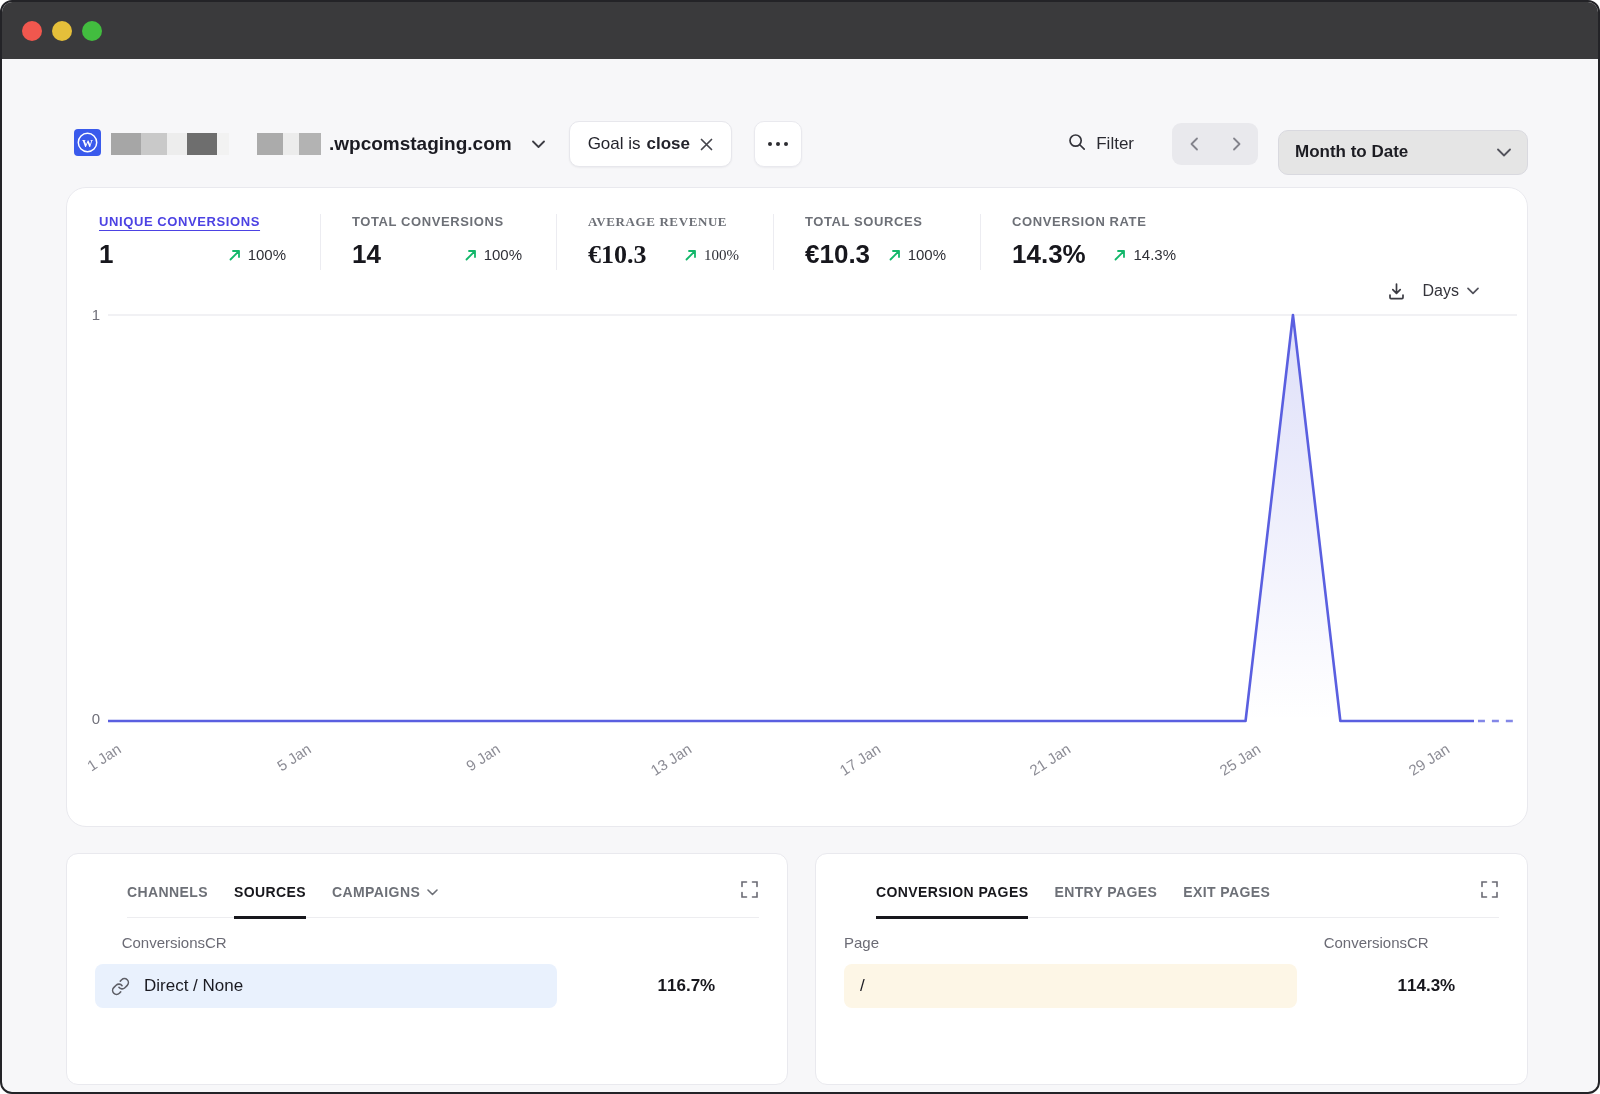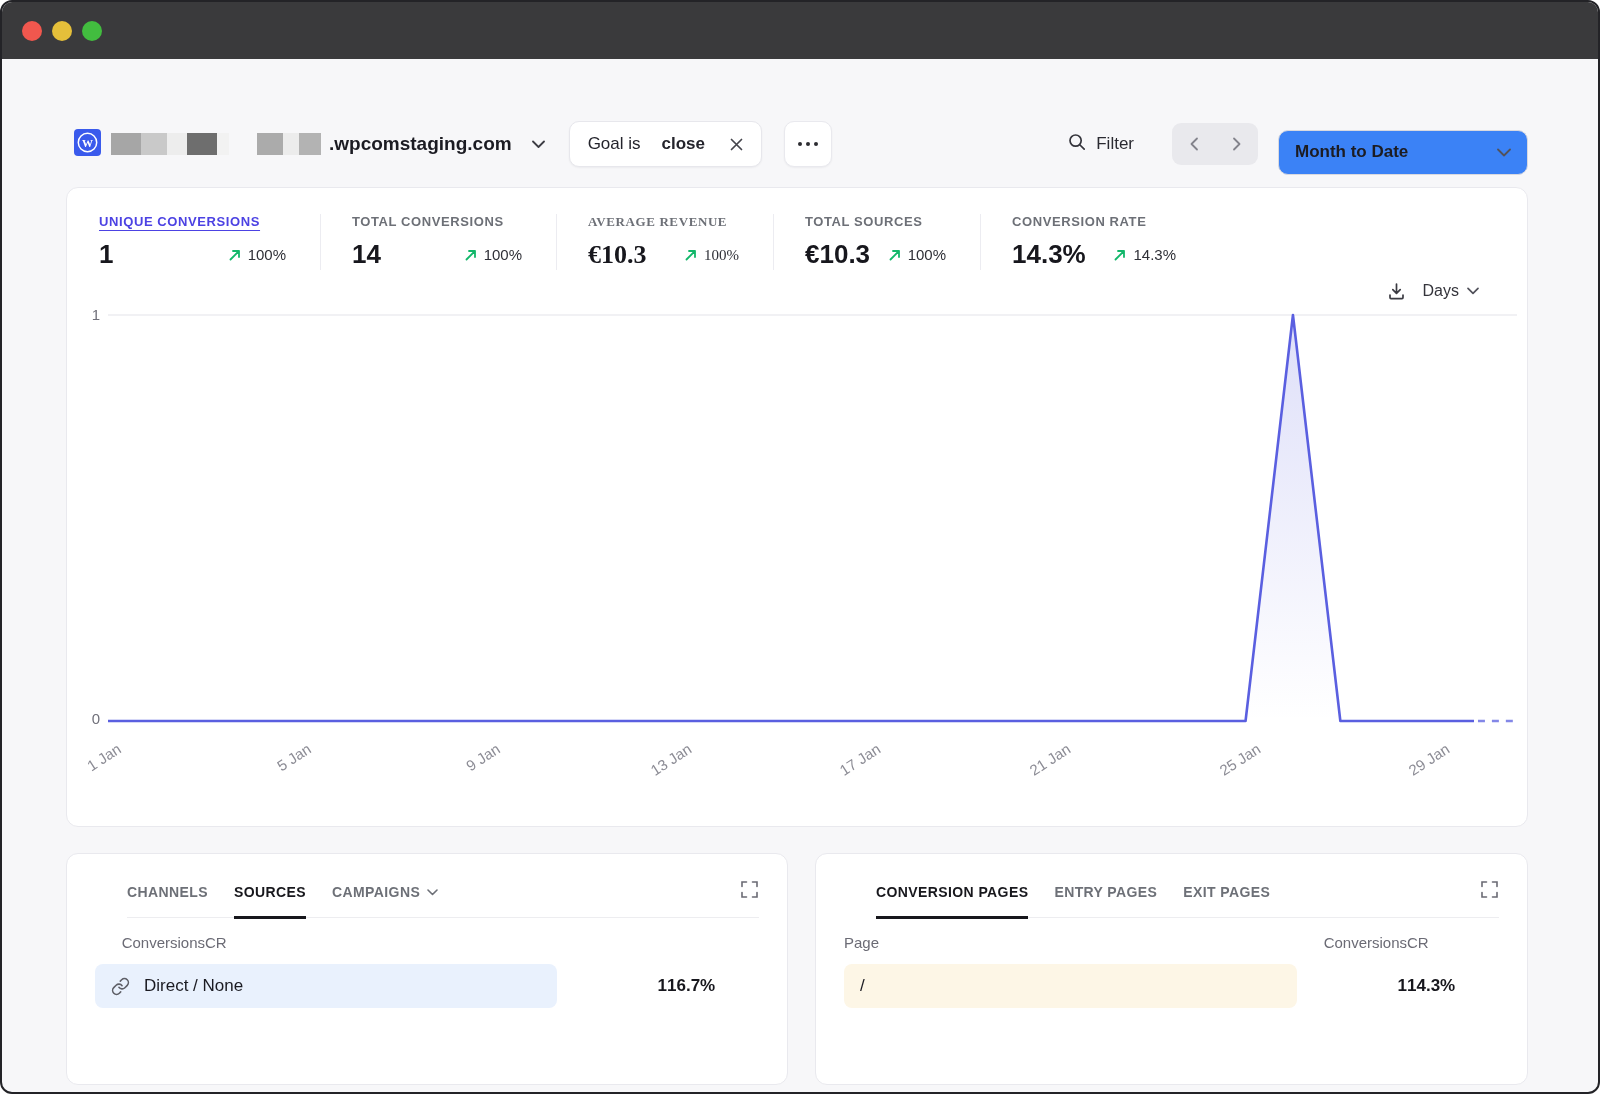--- a/index.html
+++ b/index.html
@@ -35,48 +35,48 @@
   .mosaic .b5 { width:12px; background:#f2f2f2; }
   .mosaic.g2 { margin-left:18px; }
   .mosaic .b6 { width:26px; background:#ababab; }
   .mosaic .b7 { width:16px; background:#ececec; }
   .mosaic .b8 { width:22px; background:#b3b3b3; }
   .site-domain { font-size:19px; font-weight:700; color:#1b1b22; margin-left:-2px; }
   .site-chevron { margin-left:10px; display:flex; }
 
   .chip {
     margin-left:24px; height:46px; background:#fff; border:1px solid #e7e7ec;
-    border-radius:10px; display:flex; align-items:center; gap:21px; padding:0 18px;
+    border-radius:10px; display:flex; align-items:center; gap:6px; padding:0 18px;
     box-shadow:0 1px 2px rgba(20,20,30,.05); font-size:17px; color:#24242c; cursor:pointer;
   }
   .chip b { font-weight:700; }
   .chip .x { display:flex; margin-left:4px; cursor:pointer; }
 
   .more-btn {
     margin-left:22px; width:48px; height:46px; background:#fff; border:1px solid #e9e9ee;
     border-radius:10px; display:flex; align-items:center; justify-content:center; gap:4px;
     box-shadow:0 1px 2px rgba(20,20,30,.05); cursor:pointer;
   }
   .more-btn i { width:4px; height:4px; border-radius:50%; background:#2c2c31; }
 
   .header-right { margin-left:auto; display:flex; align-items:center; }
   .filter-btn { display:flex; align-items:center; gap:9px; font-size:17px; color:#2a2a31; cursor:pointer; }
   .pager { margin-left:38px; width:86px; height:42px; background:#e9e9ed; border-radius:9px; display:flex; }
   .pager .pg { flex:1; display:flex; align-items:center; justify-content:center; cursor:pointer; }
   .range-select {
-    margin-left:20px; width:250px; height:45px; background:#3b82f6; border:1px solid #d9d9df;
+    margin-left:20px; width:250px; height:45px; background:#e5e5e5; border:1px solid #d9d9df;
     border-radius:10px; display:flex; align-items:center; padding:0 16px;
     font-size:17px; font-weight:600; color:#1c1c22; cursor:pointer;margin-top:16px;
   }
   .range-select .sel-chevron { margin-left:auto; display:flex; }
 
   
   .stats-card {
     margin-top:20px; height:640px; background:#fff; border:1px solid #e9e9ee;
-    border-radius:12px; padding-top:26px; overflow:hidden;
+    border-radius:20px; padding-top:26px; overflow:hidden;
   }
   .stats-row { display:flex; padding-left:32px; }
   .stat { padding:0 34px 0 31px; border-left:1px solid #ececf1; cursor:pointer; }
   .stat:nth-child(1) { width:221px; padding-left:0; border-left:none; }
   .stat:nth-child(2) { width:236px; }
   .stat:nth-child(3) { width:217px;font-family:Liberation Serif, serif; }
   .stat:nth-child(4) { width:207px; }
   .stat:nth-child(5) { width:230px; }
   .stat-label { font-size:13px; font-weight:700; letter-spacing:.6px; color:#6d7077; white-space:nowrap; }
   .stat.active .stat-label { color:#4c42e3; text-decoration:underline; text-underline-offset:4px; }

